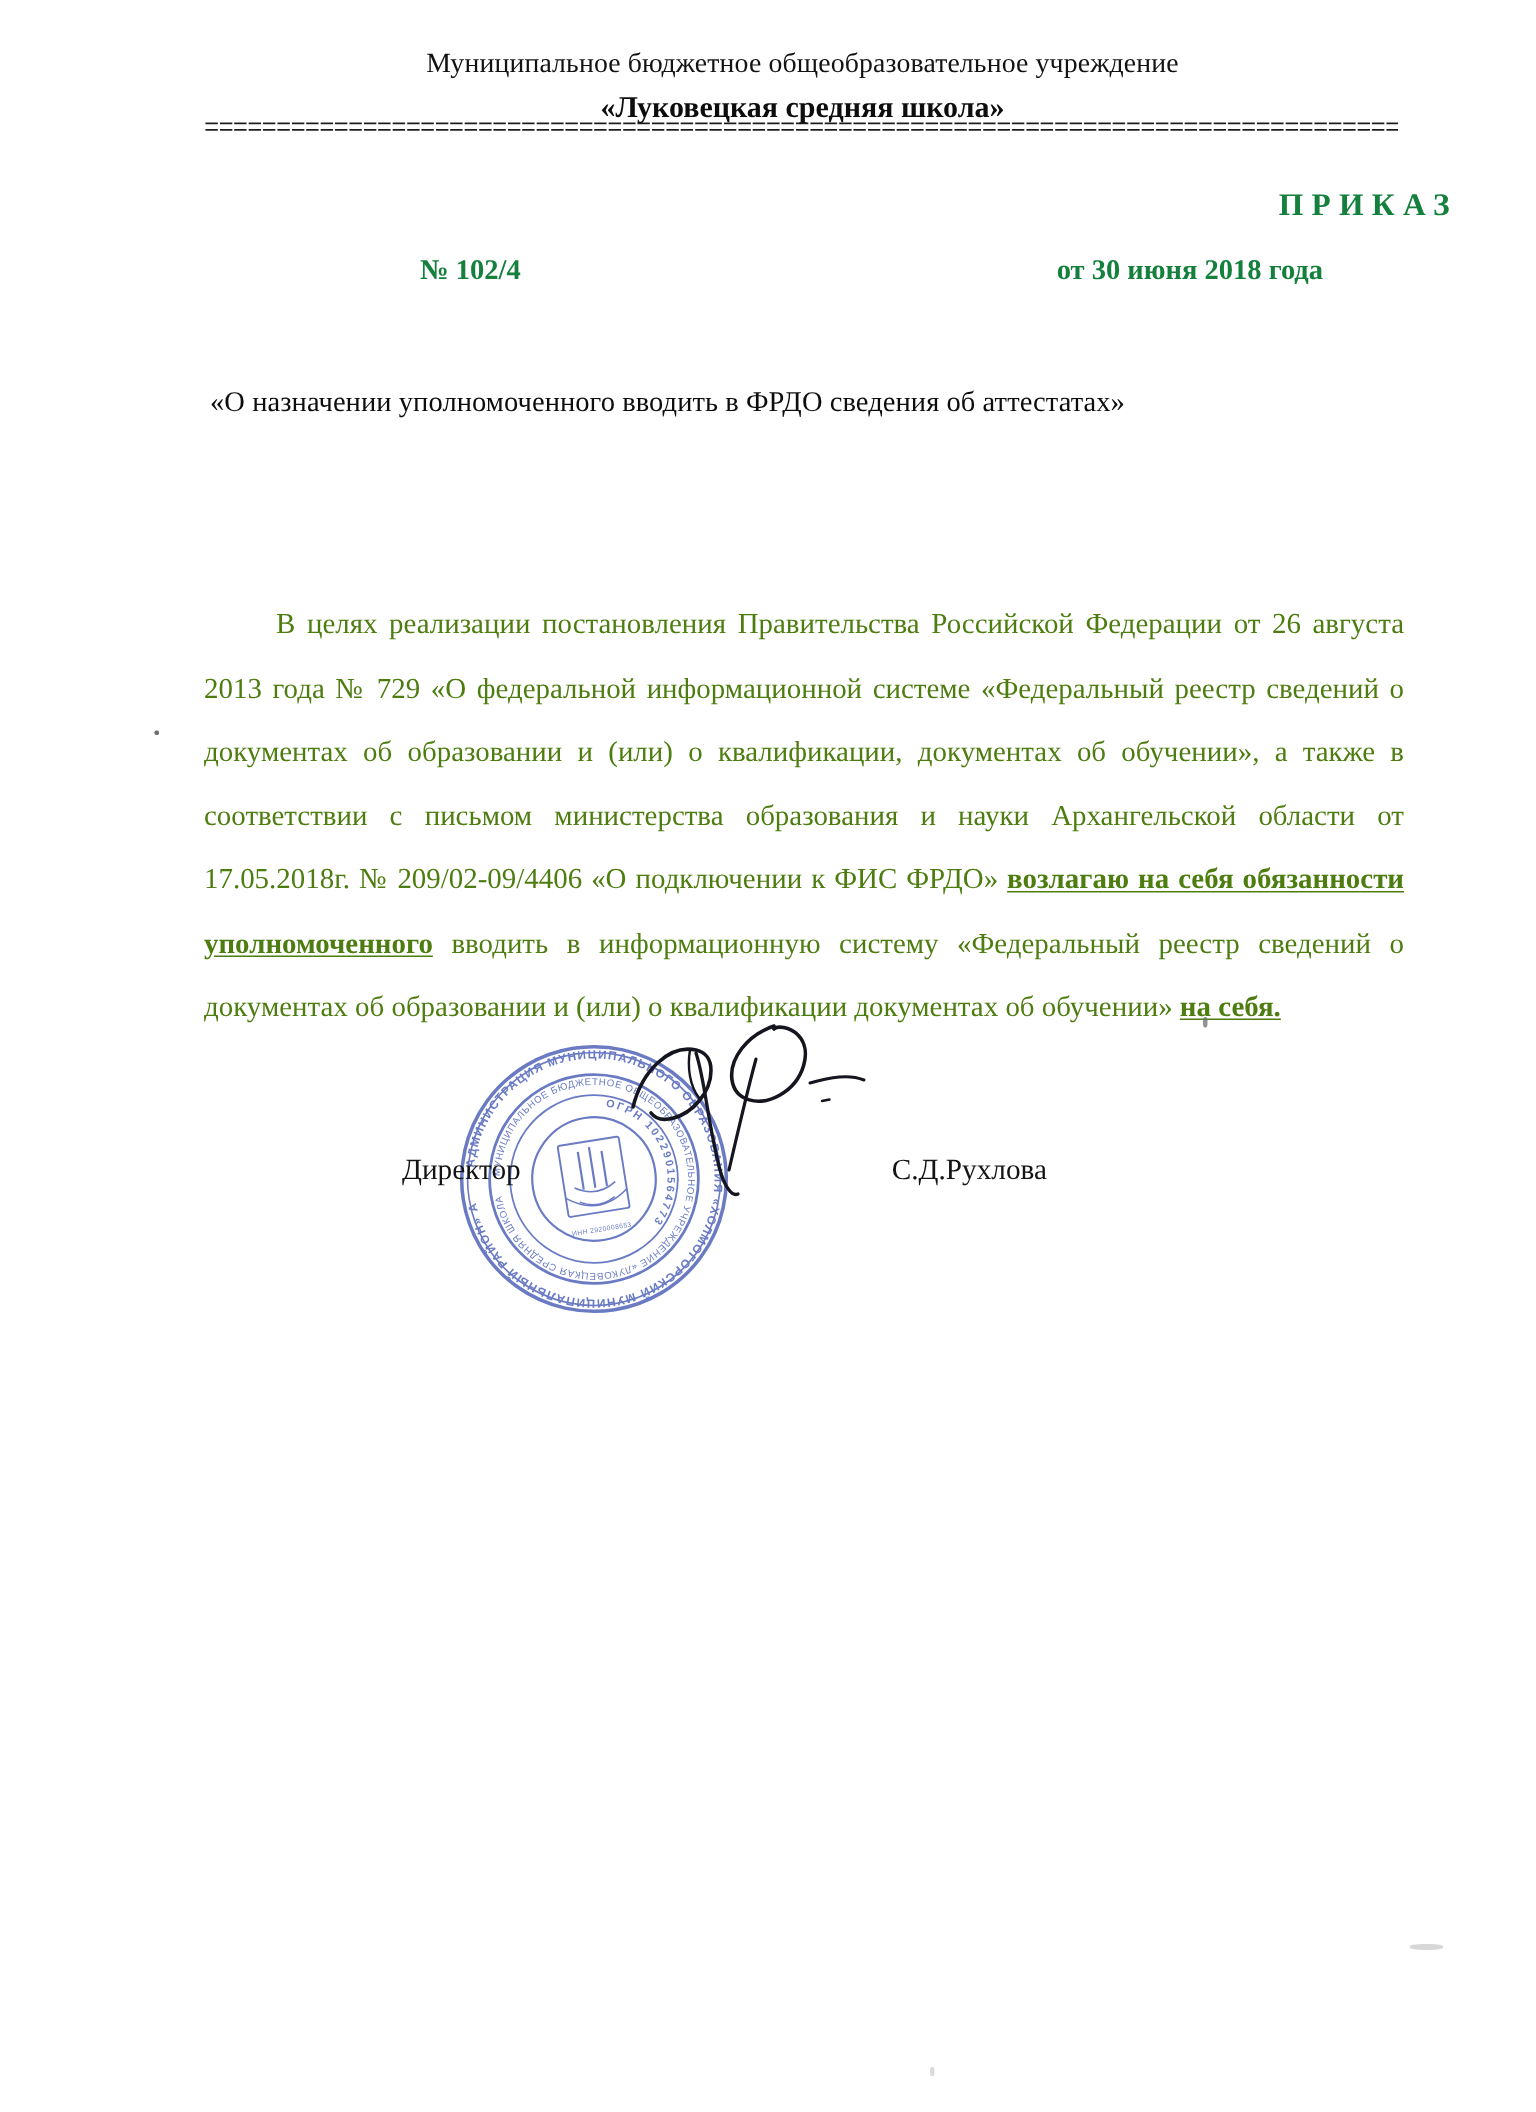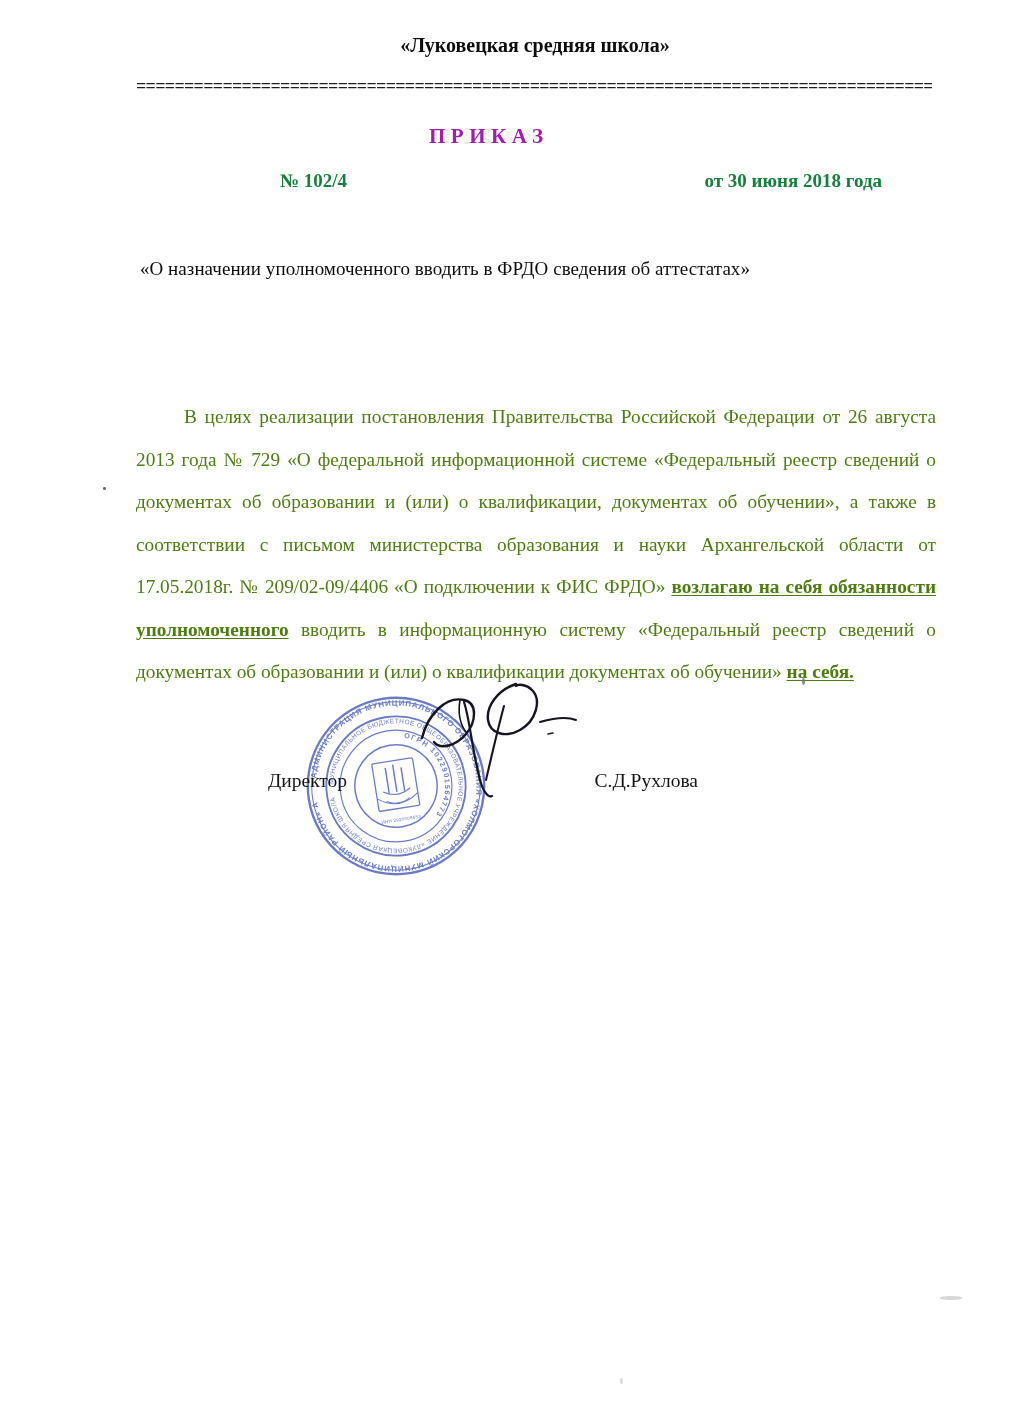--- a/index.html
+++ b/index.html
@@ -56,26 +56,26 @@
     white-space: nowrap;
     color: #1c1c1c;
   }
 
   
   .doc-title {
     position: absolute;
     top: 124px;
     left: 0;
     width: 972px;
-    text-align: center;
+    text-align: right;
     font-size: 21px;
     font-weight: bold;
     letter-spacing: 5.5px;
     text-indent: 5.5px;
-    color: #a21caf;
+    color: #15803d;
   }
 
   .meta-row {
     position: absolute;
     top: 170px;
     left: 280px;
     width: 602px;
     display: flex;
     justify-content: space-between;
     align-items: baseline;
@@ -159,20 +159,21 @@
   .speck-b { left: 802px; top: 678px; width: 3px; height: 7px; opacity: .75; }
   .speck-c { left: 940px; top: 1296px; width: 22px; height: 4px; opacity: .28; }
   .speck-d { left: 620px; top: 1378px; width: 3px; height: 6px; opacity: .25; }
 </style>
 </head>
 <body>
 
 <div class="page">
 
   <div class="org-header">
+    <div class="org-line-1">Муниципальное бюджетное общеобразовательное учреждение</div>
     <div class="org-line-2">«Луковецкая средняя  школа»</div>
   </div>
 
   <div class="rule">==========================================================================================</div>
 
   <div class="doc-title">ПРИКАЗ</div>
 
   <div class="meta-row">
     <span>№ 102/4</span>
     <span>от 30 июня 2018 года</span>

